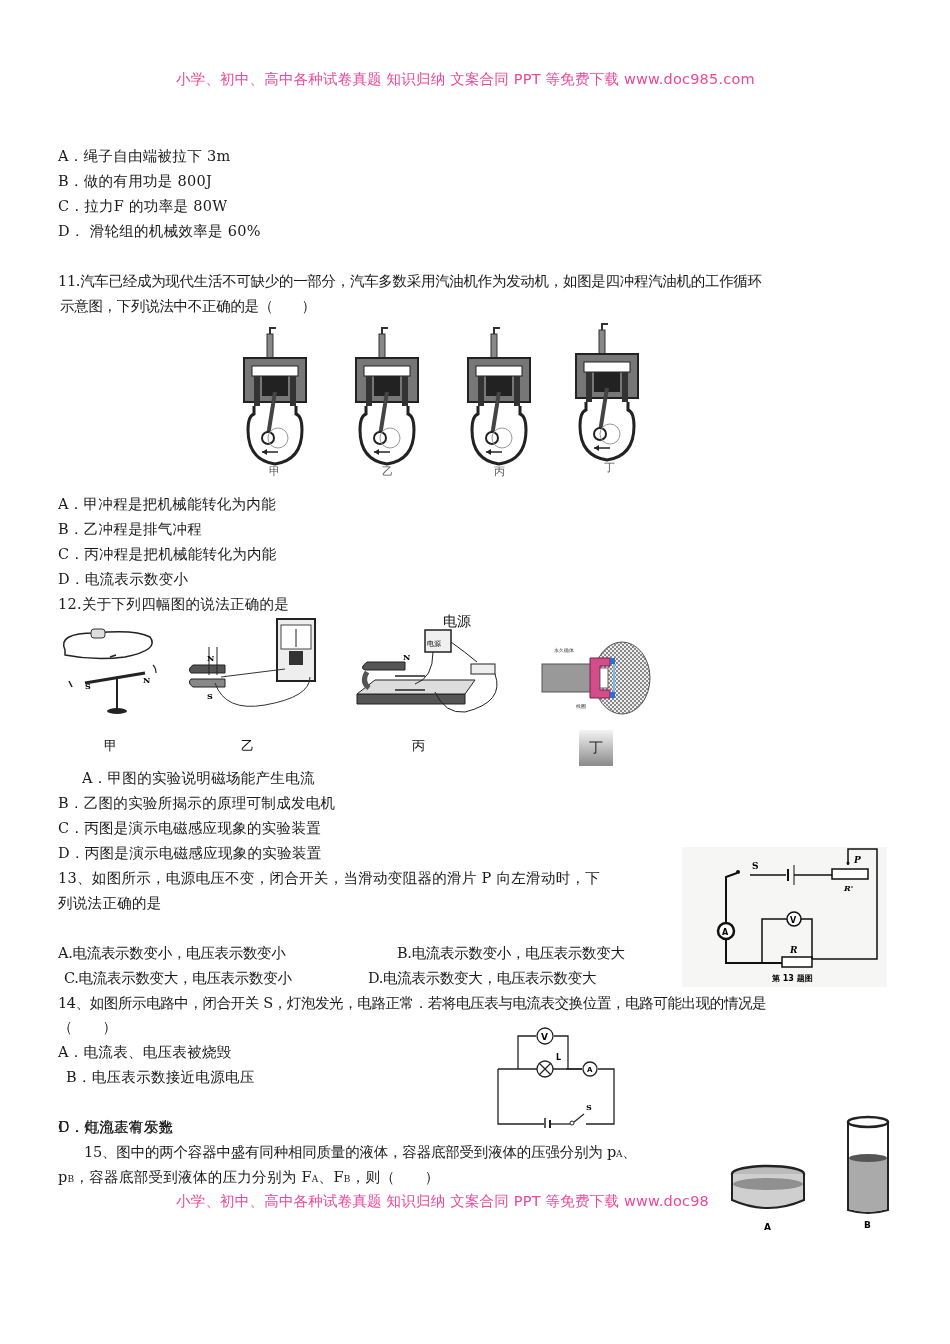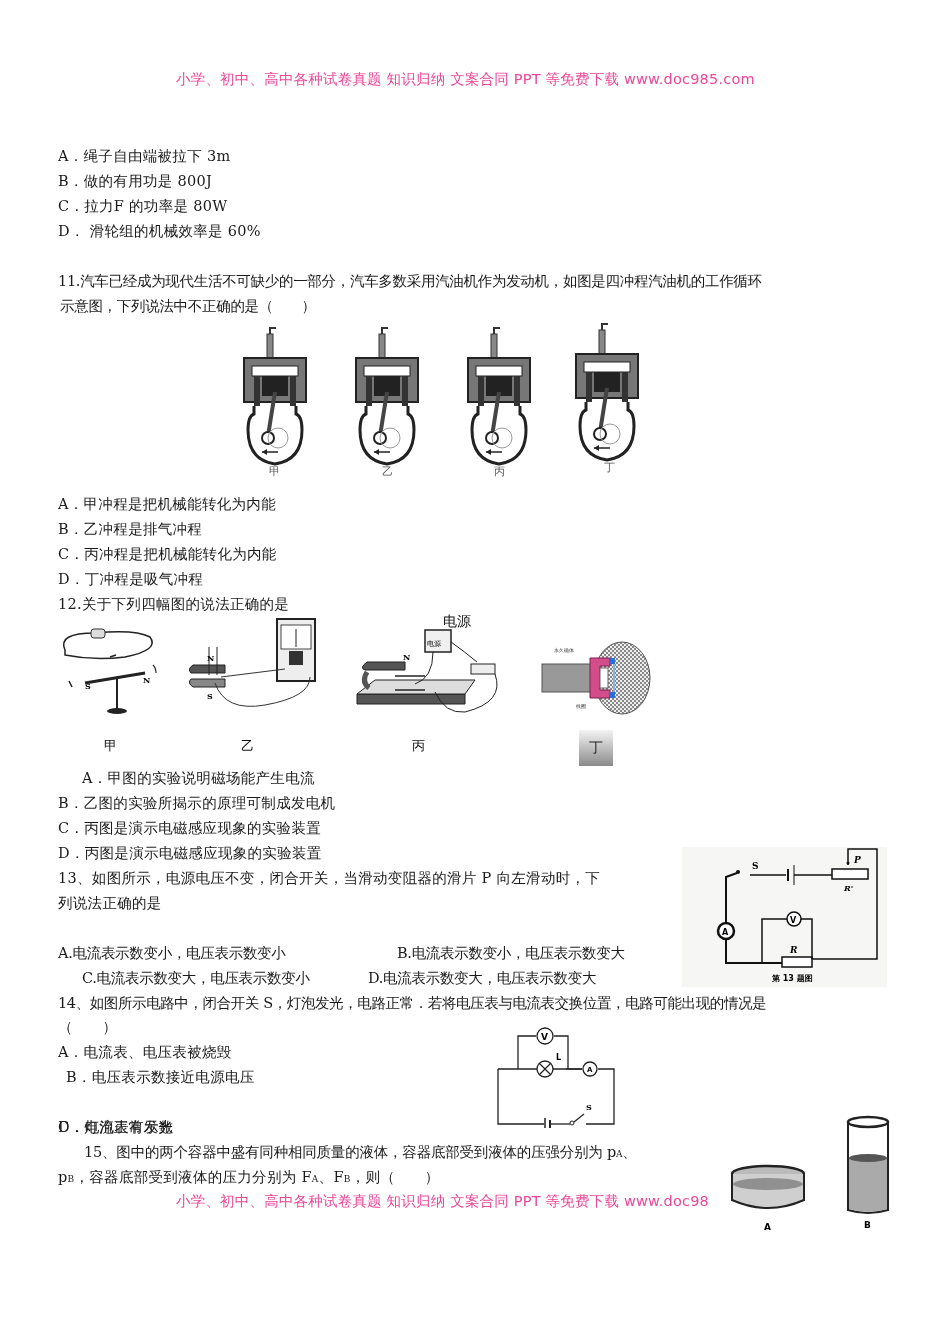--- a/index.html
+++ b/index.html
@@ -59,21 +59,21 @@
   </svg>
 </div>
 <div class="abs fig-label" style="left:269px; top:464px; font-size:11px; color:#555;">甲</div>
 <div class="abs fig-label" style="left:382px; top:464px; font-size:11px; color:#555;">乙</div>
 <div class="abs fig-label" style="left:494px; top:464px; font-size:11px; color:#555;">丙</div>
 <div class="abs fig-label" style="left:604px; top:460px; font-size:11px; color:#555;">丁</div>
 
 <div class="abs line" style="left:58px; top:497px;">A．甲冲程是把机械能转化为内能</div>
 <div class="abs line" style="left:58px; top:522px;">B．乙冲程是排气冲程</div>
 <div class="abs line" style="left:58px; top:547px;">C．丙冲程是把机械能转化为内能</div>
-<div class="abs line" style="left:58px; top:572px;">D．丁冲程是吸气冲程</div>
+<div class="abs line" style="left:58px; top:572px;">D．电流表示数变小</div>
 
 <div class="abs line" style="left:58px; top:597px;">12.关于下列四幅图的说法正确的是</div>
 <div class="abs fig-label" style="left:443px; top:613px; font-size:14px;">电源</div>
 
 <div class="abs" style="left:55px; top:625px; width:115px; height:95px;">
   <svg width="115" height="95" viewBox="0 0 115 95">
     <path d="M10 25 Q2 8 40 8 Q80 4 95 12 Q105 25 70 32 Q40 36 10 30 Z" fill="none" stroke="#222" stroke-width="1.5"></path>
     <rect x="36" y="4" width="14" height="9" rx="3" fill="#ddd" stroke="#333"></rect>
     <path d="M55 32 l6 -2" stroke="#222" stroke-width="1.5"></path>
     <line x1="30" y1="58" x2="90" y2="48" stroke="#222" stroke-width="3"></line>
@@ -151,21 +151,21 @@
 
 <div class="abs line" style="left:58px; top:771px;margin-left:24px;">A．甲图的实验说明磁场能产生电流</div>
 <div class="abs line" style="left:58px; top:796px;">B．乙图的实验所揭示的原理可制成发电机</div>
 <div class="abs line" style="left:58px; top:821px;">C．丙图是演示电磁感应现象的实验装置</div>
 <div class="abs line" style="left:58px; top:846px;">D．丙图是演示电磁感应现象的实验装置</div>
 
 <div class="abs line" style="left:58px; top:871px;">13、如图所示，电源电压不变，闭合开关，当滑动变阻器的滑片 P 向左滑动时，下</div>
 <div class="abs line" style="left:58px; top:896px;">列说法正确的是</div>
 <div class="abs line" style="left:58px; top:946px; letter-spacing:-0.3px;">A.电流表示数变小，电压表示数变小</div>
 <div class="abs line" style="left:357px; top:946px; letter-spacing:-0.3px;margin-left:40px;">B.电流表示数变小，电压表示数变大</div>
-<div class="abs line" style="left:82px; top:971px; letter-spacing:-0.3px;">C.电流表示数变大，电压表示数变小</div>
+<div class="abs line" style="left:64px; top:971px; letter-spacing:-0.3px;">C.电流表示数变大，电压表示数变小</div>
 <div class="abs line" style="left:368px; top:971px; letter-spacing:-0.3px;">D.电流表示数变大，电压表示数变大</div>
 
 <div class="abs" style="left:682px; top:847px; width:205px; height:140px; background:#f6f6f4;">
   <svg width="205" height="140" viewBox="0 0 205 140">
     <path d="M44 82 L44 30 L55 26" stroke="#111" stroke-width="2" fill="none"></path>
     <circle cx="56" cy="25" r="2" fill="#111"></circle>
     <line x1="68" y1="28" x2="104" y2="28" stroke="#111" stroke-width="1.5"></line>
     <line x1="106" y1="22" x2="106" y2="34" stroke="#111" stroke-width="2"></line>
     <line x1="112" y1="18" x2="112" y2="38" stroke="#111" stroke-width="1"></line>
     <line x1="112" y1="28" x2="150" y2="28" stroke="#111" stroke-width="1.5"></line>

